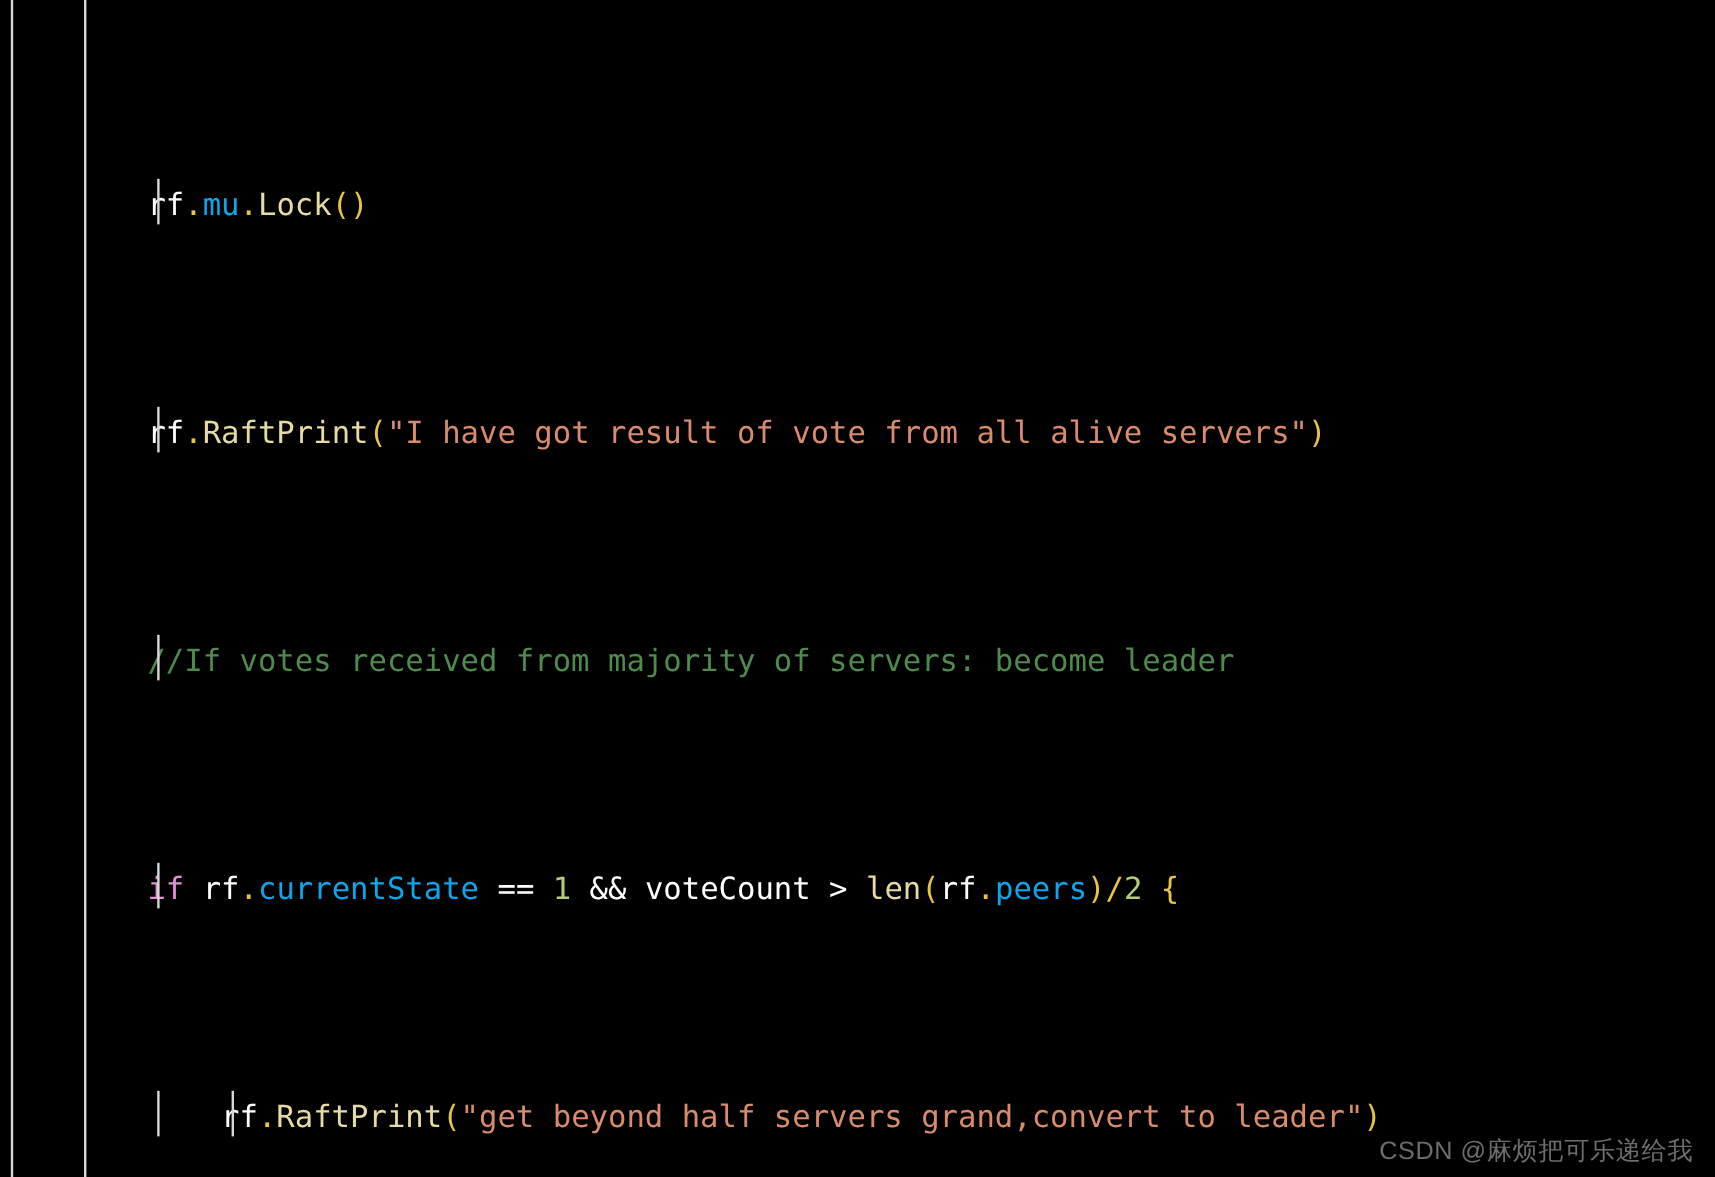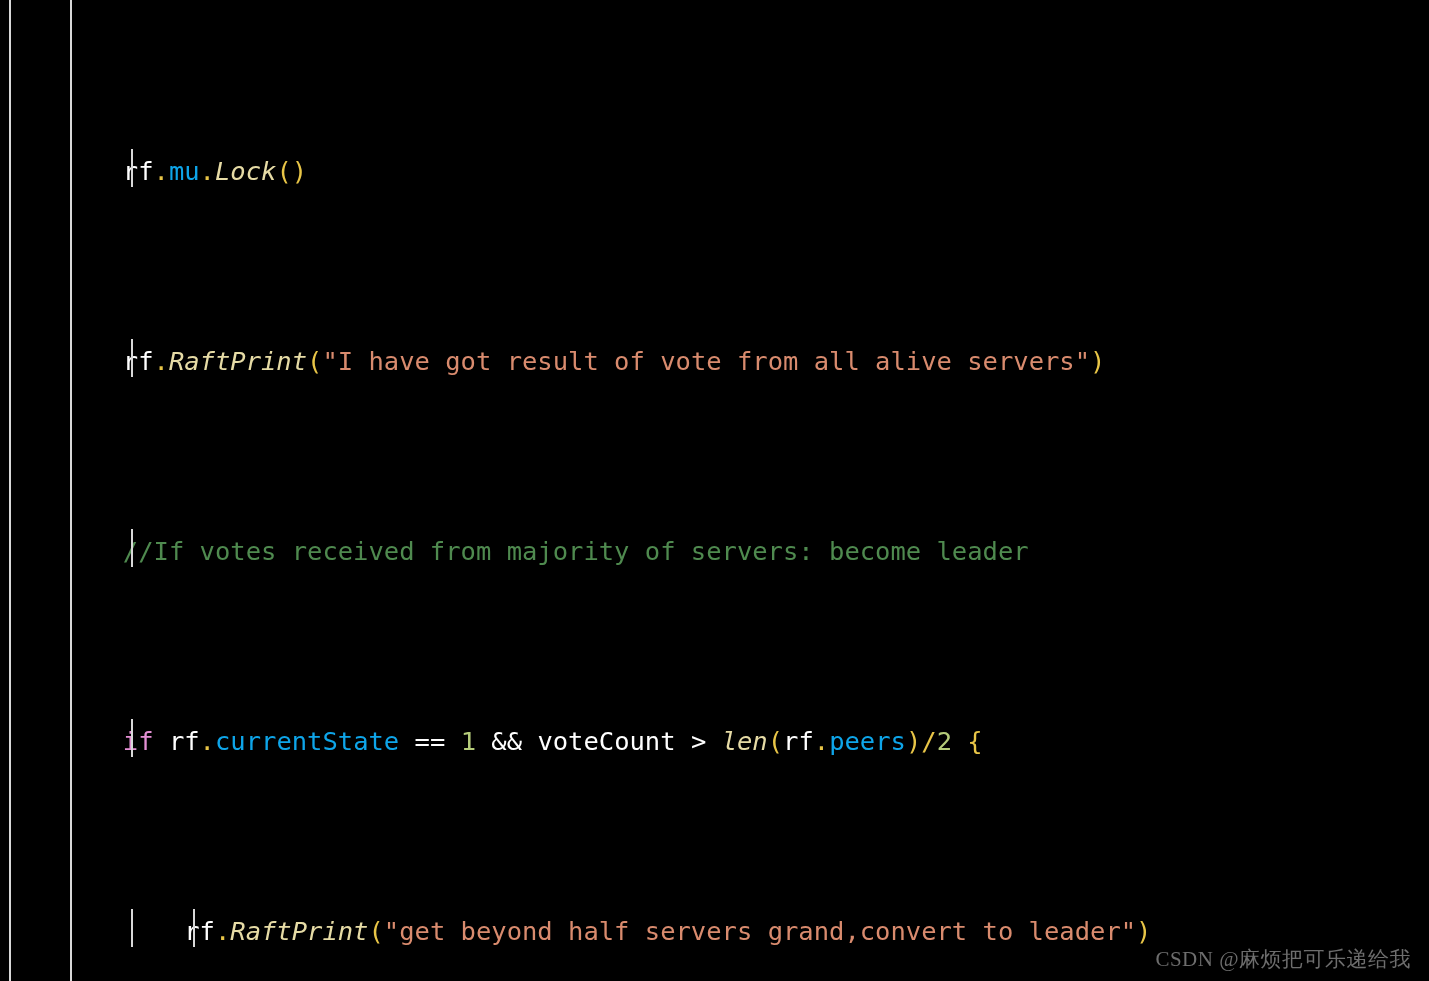--- a/index.html
+++ b/index.html
@@ -56,36 +56,36 @@
     height: 38px;
     width: 2px;
     background: #d8d8d8;
   }
 
   
   .plain   { color: #ffffff; }
   .kw      { color: #e48fd4; }   
   .prop    { color: #0ea5e9; }   
   .dot     { color: #e8c547; }   
-  .fn      { color: #e6dba5; font-style: italic; }   
+  .fn      { color: #e6dba5; }   
   .str     { color: #d98b6e; }   
   .num     { color: #b5cc7a; }   
   .cmt     { color: #4f8a4f; }   
   .op      { color: #ffffff; }        
   .b2 { color: #e8c547; }        
 
   .q  { color: #e8c547; }
 
   
   #watermark {
     position: absolute;
     right: 18px;
     bottom: 8px;
     color: #6d6d6d;
-    font-family: Liberation Serif, serif;
+    font-family: Liberation Sans, sans-serif;
     font-size: 21px;
     letter-spacing: 0.5px;
     user-select: none;
     text-align: center;
   }
 </style>
 </head>
 <body>
 
 <div id="editor">

